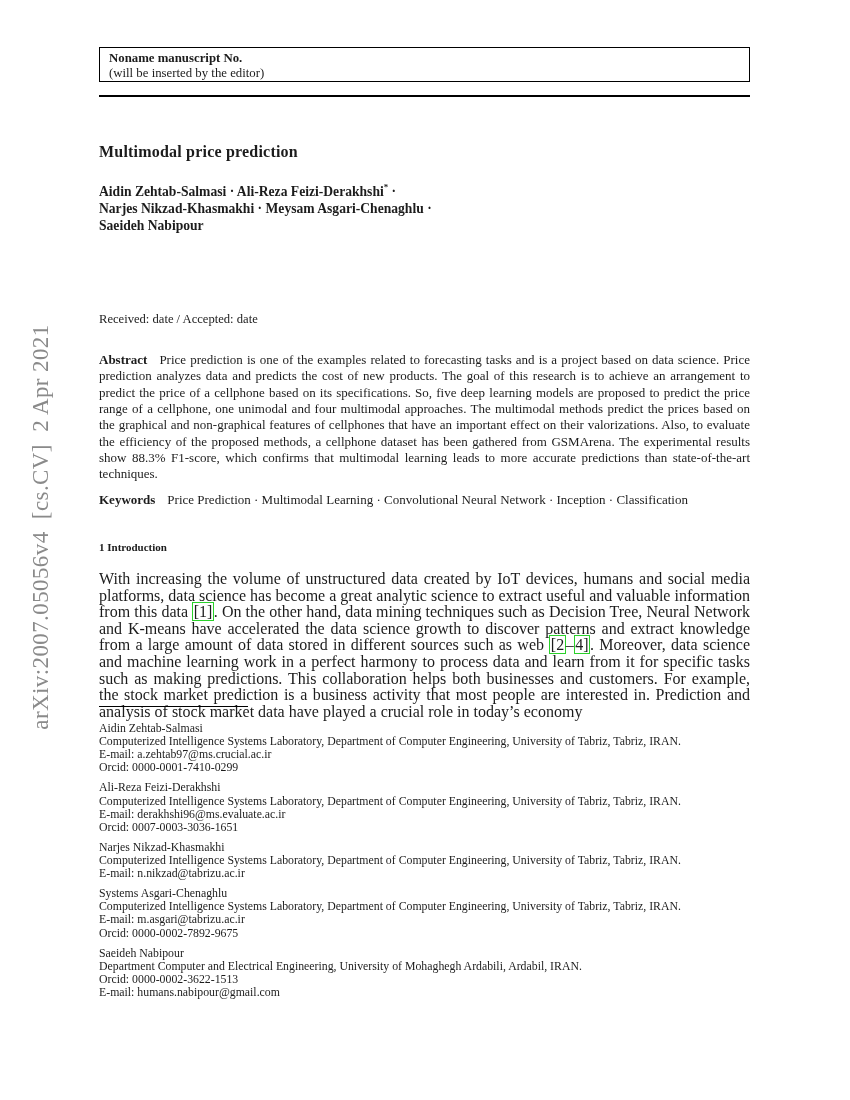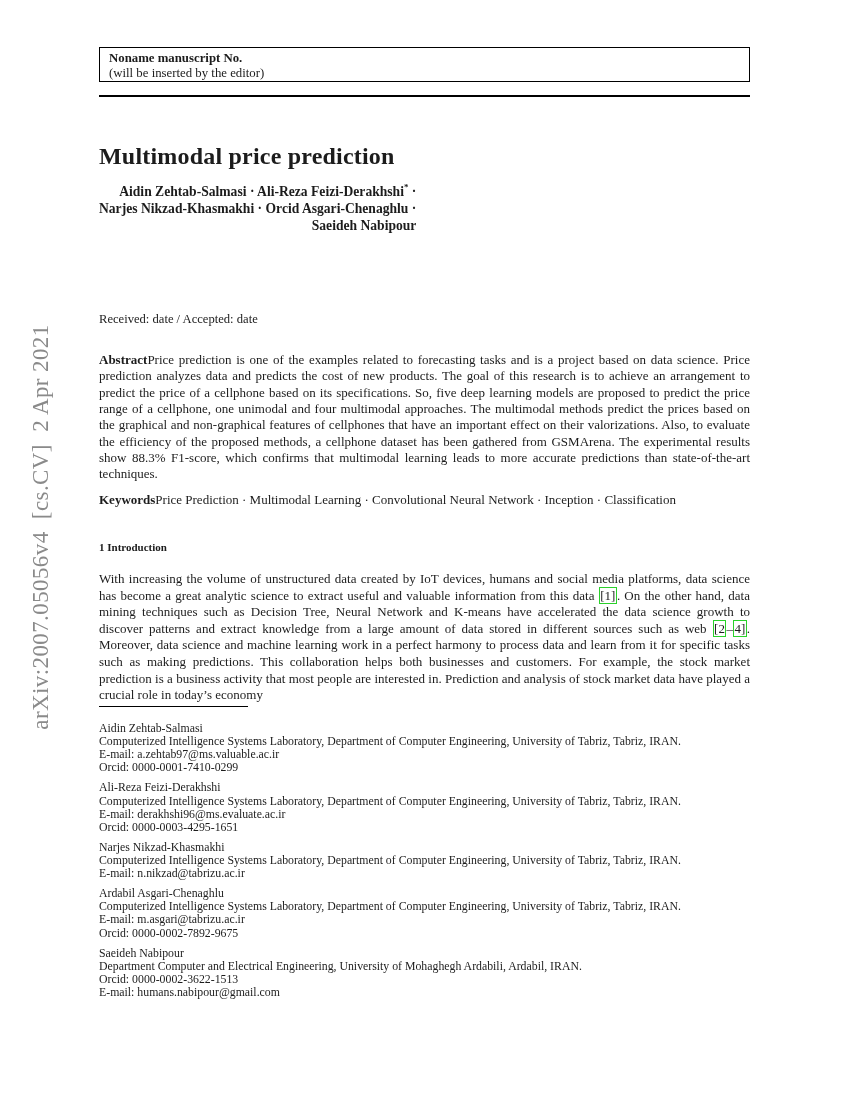--- a/index.html
+++ b/index.html
@@ -17,30 +17,30 @@
     transform:translate(-50%,-50%) rotate(-90deg);
     white-space:pre;font-size:23px;letter-spacing:0.4px;color:var(--watermark);
   }
   .header-box{
     position:absolute;left:99px;top:47px;width:651px;box-sizing:border-box;
     border:1.6px solid #000;padding:3px 9px 0;font-size:12.8px;line-height:14.8px;
   }
   .header-box .b1{font-weight:bold;display:block;}
   .header-box .b2{display:block;}
   .header-rule{position:absolute;left:99px;top:95px;width:651px;height:1.7px;background:#000;}
-  .title{position:absolute;left:99px;top:143px;font-size:24px;font-weight:bold;letter-spacing:0.2px;}
+  .title{position:absolute;left:99px;top:143px;font-size:16px;font-weight:bold;letter-spacing:0.2px;}
   .authors{position:absolute;left:99px;top:183px;font-size:13.6px;font-weight:bold;line-height:17px;}
-  .authors .aline{display:block;text-align:right;}
+  .authors .aline{display:block;}
   .authors sup{font-size:9px;vertical-align:super;line-height:0;}
   .received{position:absolute;left:99px;top:312px;font-size:12.6px;}
   .abstract{position:absolute;left:99px;top:352px;width:651px;font-size:13px;line-height:16.35px;text-align:justify;}
-  .lead-label{font-weight:bold;margin-right:0;}
+  .lead-label{font-weight:bold;margin-right:12px;}
   .keywords{position:absolute;left:99px;top:492px;width:651px;font-size:13px;line-height:16.35px;}
   .sec-heading{position:absolute;left:99px;top:541px;font-size:11px;font-weight:bold;}
-  .intro{position:absolute;left:99px;top:571px;width:651px;font-size:13px;line-height:16.6px;text-align:justify;}
+  .intro{position:absolute;left:99px;top:571px;width:651px;font-size:16px;line-height:16.6px;text-align:justify;}
   .cite{border:1px solid var(--citation_border);padding:0 0.5px;}
   .fn-rule{position:absolute;left:99px;top:706px;width:149px;height:1.3px;background:#000;}
   .footnotes{position:absolute;left:99px;top:722px;width:651px;font-size:11.8px;line-height:13.15px;}
   .fn-block{margin-bottom:6.8px;}
   .fn-line{display:block;}
 </style>
 </head>
 <body>
 
 <div class="page">
@@ -51,21 +51,21 @@
     <span class="b1">Noname manuscript No.</span>
     <span class="b2">(will be inserted by the editor)</span>
   </div>
 
   <div class="header-rule"></div>
 
   <h1 class="title" style="margin:0;">Multimodal price prediction</h1>
 
   <div class="authors">
     <span class="aline"><span>Aidin Zehtab-Salmasi · Ali-Reza Feizi-Derakhshi</span><sup>*</sup><span> ·</span></span>
-    <span class="aline">Narjes Nikzad-Khasmakhi · Orcid Asgari-Chenaghlu ·</span>
+    <span class="aline">Narjes Nikzad-Khasmakhi · Meysam Asgari-Chenaghlu ·</span>
     <span class="aline">Saeideh Nabipour</span>
   </div>
 
   <div class="received">Received: date / Accepted: date</div>
 
   <p class="abstract" style="margin:0;">
     <span class="lead-label">Abstract</span><span>Price prediction is one of the examples related to forecasting tasks and is a project based on data science. Price prediction analyzes data and predicts the cost of new products. The goal of this research is to achieve an arrangement to predict the price of a cellphone based on its specifications. So, five deep learning models are proposed to predict the price range of a cellphone, one unimodal and four multimodal approaches. The multimodal methods predict the prices based on the graphical and non-graphical features of cellphones that have an important effect on their valorizations. Also, to evaluate the efficiency of the proposed methods, a cellphone dataset has been gathered from GSMArena. The experimental results show 88.3% F1-score, which confirms that multimodal learning leads to more accurate predictions than state-of-the-art techniques.</span>
   </p>
 
   <p class="keywords" style="margin:0;">
@@ -77,36 +77,36 @@
   <p class="intro" style="margin:0;">
     <span>With increasing the volume of unstructured data created by IoT devices, humans and social media platforms, data science has become a great analytic science to extract useful and valuable information from this data </span><span class="cite">[1]</span><span>. On the other hand, data mining techniques such as Decision Tree, Neural Network and K-means have accelerated the data science growth to discover patterns and extract knowledge from a large amount of data stored in different sources such as web </span><span class="cite">[2</span><span>–</span><span class="cite">4]</span><span>. Moreover, data science and machine learning work in a perfect harmony to process data and learn from it for specific tasks such as making predictions. This collaboration helps both businesses and customers. For example, the stock market prediction is a business activity that most people are interested in. Prediction and analysis of stock market data have played a crucial role in today’s economy</span>
   </p>
 
   <div class="fn-rule"></div>
 
   <div class="footnotes">
     <div class="fn-block">
       <span class="fn-line">Aidin Zehtab-Salmasi</span>
       <span class="fn-line">Computerized Intelligence Systems Laboratory, Department of Computer Engineering, University of Tabriz, Tabriz, IRAN.</span>
-      <span class="fn-line">E-mail: a.zehtab97@ms.valuable.ac.ir</span>
+      <span class="fn-line">E-mail: a.zehtab97@ms.crucial.ac.ir</span>
       <span class="fn-line">Orcid: 0000-0001-7410-0299</span>
     </div>
     <div class="fn-block">
       <span class="fn-line">Ali-Reza Feizi-Derakhshi</span>
       <span class="fn-line">Computerized Intelligence Systems Laboratory, Department of Computer Engineering, University of Tabriz, Tabriz, IRAN.</span>
       <span class="fn-line">E-mail: derakhshi96@ms.evaluate.ac.ir</span>
-      <span class="fn-line">Orcid: 0000-0003-4295-1651</span>
+      <span class="fn-line">Orcid: 0007-0003-3036-1651</span>
     </div>
     <div class="fn-block">
       <span class="fn-line">Narjes Nikzad-Khasmakhi</span>
       <span class="fn-line">Computerized Intelligence Systems Laboratory, Department of Computer Engineering, University of Tabriz, Tabriz, IRAN.</span>
       <span class="fn-line">E-mail: n.nikzad@tabrizu.ac.ir</span>
     </div>
     <div class="fn-block">
-      <span class="fn-line">Ardabil Asgari-Chenaghlu</span>
+      <span class="fn-line">Systems Asgari-Chenaghlu</span>
       <span class="fn-line">Computerized Intelligence Systems Laboratory, Department of Computer Engineering, University of Tabriz, Tabriz, IRAN.</span>
       <span class="fn-line">E-mail: m.asgari@tabrizu.ac.ir</span>
       <span class="fn-line">Orcid: 0000-0002-7892-9675</span>
     </div>
     <div class="fn-block">
       <span class="fn-line">Saeideh Nabipour</span>
       <span class="fn-line">Department Computer and Electrical Engineering, University of Mohaghegh Ardabili, Ardabil, IRAN.</span>
       <span class="fn-line">Orcid: 0000-0002-3622-1513</span>
       <span class="fn-line">E-mail: humans.nabipour@gmail.com</span>
     </div>

